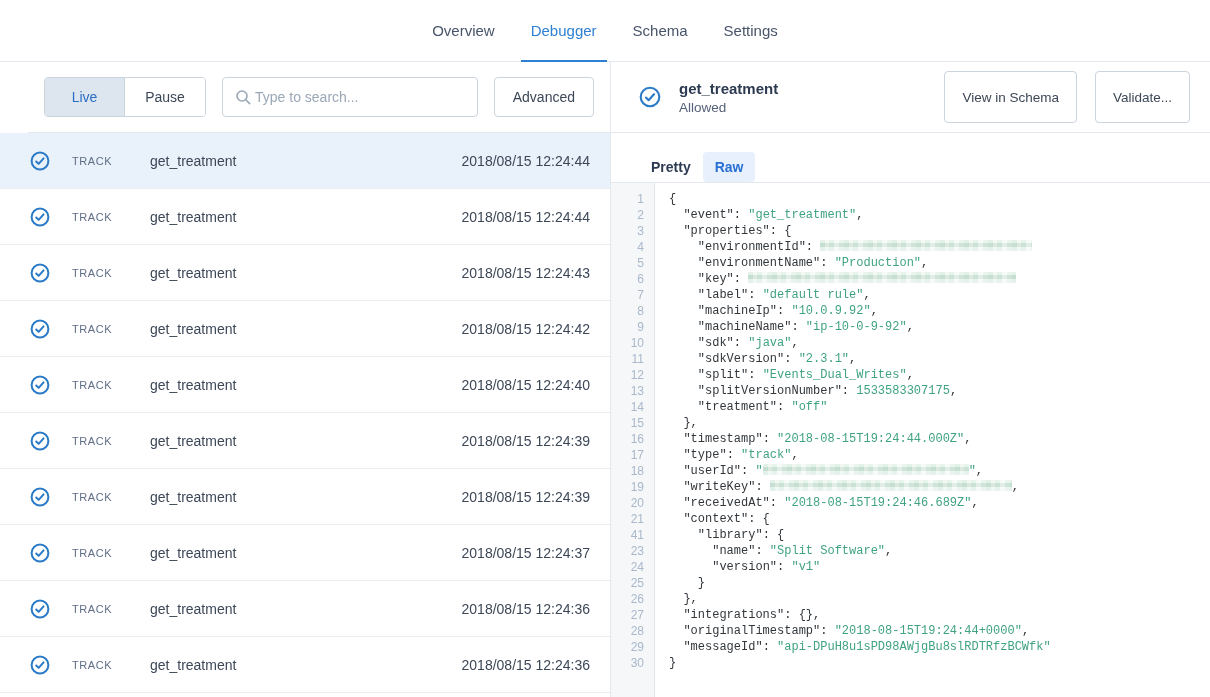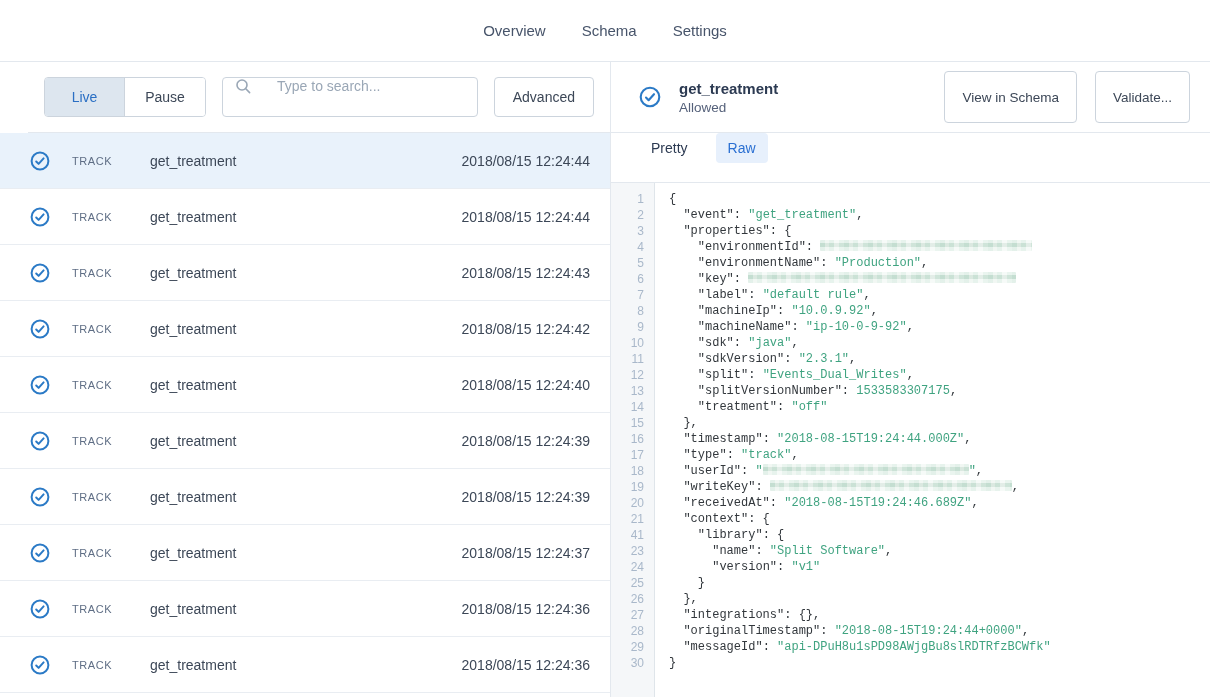--- a/index.html
+++ b/index.html
@@ -20,21 +20,21 @@
   
   .left { width: 610px; flex: 0 0 610px; display: flex; flex-direction: column; }
   .toolbar { height: 71px; border-bottom: 1px solid #e3e8ee; display: flex;
     align-items: center; padding: 0 16px; gap: 16px; margin-left: 28px; }
   .seg { display: flex; border: 1px solid #ccd4dd; border-radius: 4px; overflow: hidden;
     height: 40px; flex: 0 0 auto; }
   .seg button { width: 80px; border: none; background: #fff; font-size: 14px;
     font-family: inherit; color: #3c4757; cursor: pointer; }
   .seg button.active { background: #dde6ef; color: #2a6fc4; border-right: 1px solid #ccd4dd; }
   .searchbox { flex: 1; height: 40px; border: 1px solid #ccd4dd; border-radius: 4px;
-    display: flex; align-items: flex-start; padding: 0 12px; gap: 26px; background: #fff; }
+    display: flex; align-items: center; padding: 0 12px; gap: 4px; background: #fff; }
   .searchbox input { border: none; outline: none; flex: 1; font-size: 14px;
     font-family: inherit; color: #3c4757; background: transparent; }
   .searchbox input::placeholder { color: #9aa7b6; }
   .btn { border: 1px solid #ccd4dd; background: #fff; border-radius: 4px;
     font-size: 14px; font-family: inherit; color: #3c4757; cursor: pointer; }
   .advanced-btn { height: 40px; padding: 0 18px; flex: 0 0 auto; }
 
   .event-list { flex: 1; overflow: hidden; }
   .event-row { height: 56px; display: flex; align-items: center;
     border-bottom: 1px solid #e9edf2; padding: 0 20px 0 30px; cursor: pointer; background: #fff; }
@@ -49,22 +49,22 @@
   .right { flex: 1; border-left: 1px solid #e3e8ee; display: flex; flex-direction: column; }
   .detail-header { height: 71px; border-bottom: 1px solid #e3e8ee; display: flex;
     align-items: center; padding: 0 20px 0 28px; gap: 18px; }
   .detail-header .icon { flex: 0 0 22px; height: 22px; }
   .detail-title-block { flex: 1; }
   .detail-title { font-size: 15px; font-weight: bold; color: #2c3a52; margin-bottom: 3px; }
   .detail-status { font-size: 13.5px; color: #55617a; }
   .hdr-btn { height: 52px; padding: 0 17px; font-size: 13.5px; }
   .detail-header .hdr-btn + .hdr-btn { margin-left: 0; }
 
-  .view-tabs { height: 50px; display: flex; align-items: flex-start; gap: 16px;
-    padding: 0 28px; border-bottom: 1px solid #e3e8ee; }
+  .view-tabs { height: 50px; display: flex; align-items: flex-end; 
+    padding: 0 28px; border-bottom: 1px solid #e3e8ee; font-weight: bold; }
   .view-tab { font-size: 14px; color: #2c3a52; cursor: pointer; padding: 7px 12px;
     border-radius: 4px; }
   .view-tab.active { background: #e7f0fc; color: #2a6fd2; }
 
   
   .code-wrap { flex: 1; display: flex; overflow: hidden; background: #fff; }
   .gutter { flex: 0 0 44px; background: #f5f7f9; border-right: 1px solid #dfe5ea;
     padding: 8px 0; text-align: right; }
   .gutter .ln { font-size: 12px; line-height: 16px; color: #a9b8ca; padding-right: 10px; }
   .code { flex: 1; padding: 8px 0 0 14px; overflow: hidden; }
@@ -78,20 +78,21 @@
     vertical-align: middle; margin-top: -2px;
     background:
       repeating-linear-gradient(0deg, rgba(255,255,255,0.45) 0 4px, rgba(120,160,140,0.10) 4px 8px),
       repeating-linear-gradient(90deg, #cde5d9 0 5px, #e6f1ea 5px 9px, #d4e9de 9px 14px, #eff6f2 14px 19px, #d9ece2 19px 24px); }
 </style>
 </head>
 <body>
 
 <nav class="topnav" id="topnav">
     <div class="tab">Overview</div>
+    <div class="tab active">Debugger</div>
     <div class="tab">Schema</div>
     <div class="tab">Settings</div>
   </nav>
 
 <div class="main">
 
   <section class="left">
     <div class="toolbar">
       <div class="seg">
         <button class="active">Live</button>

